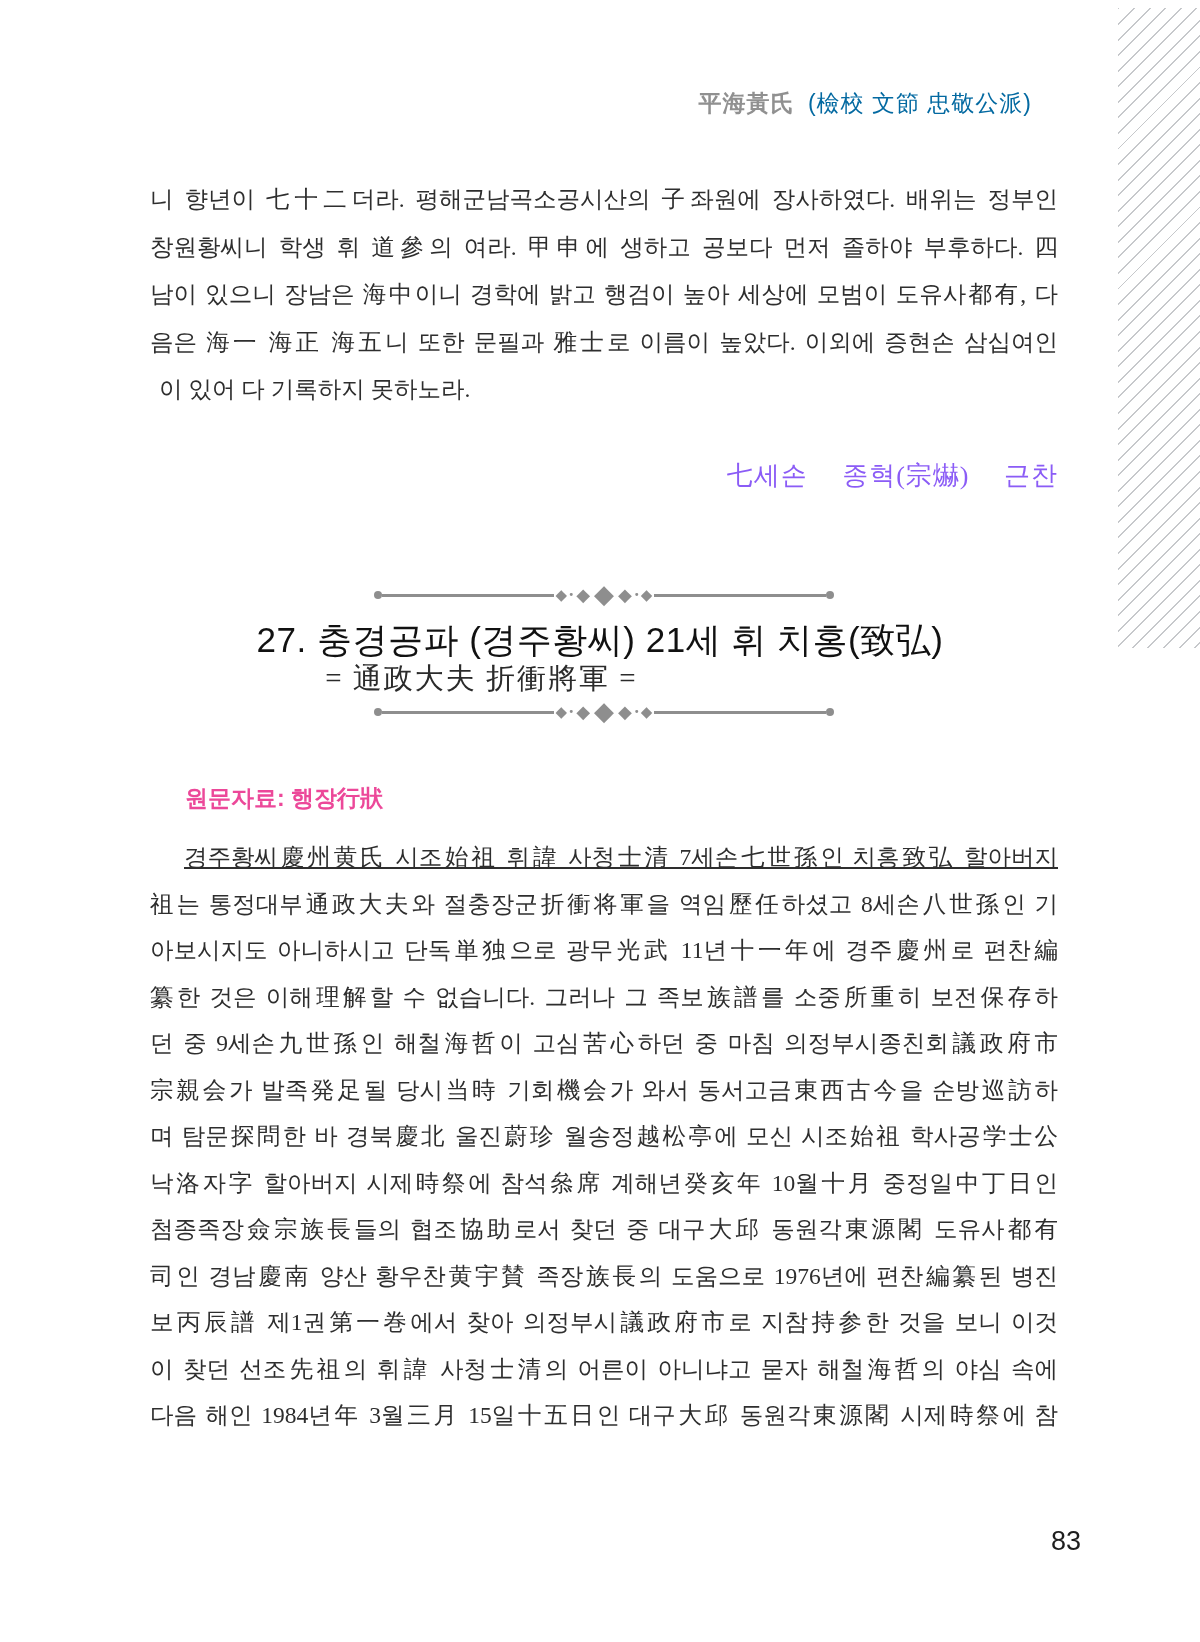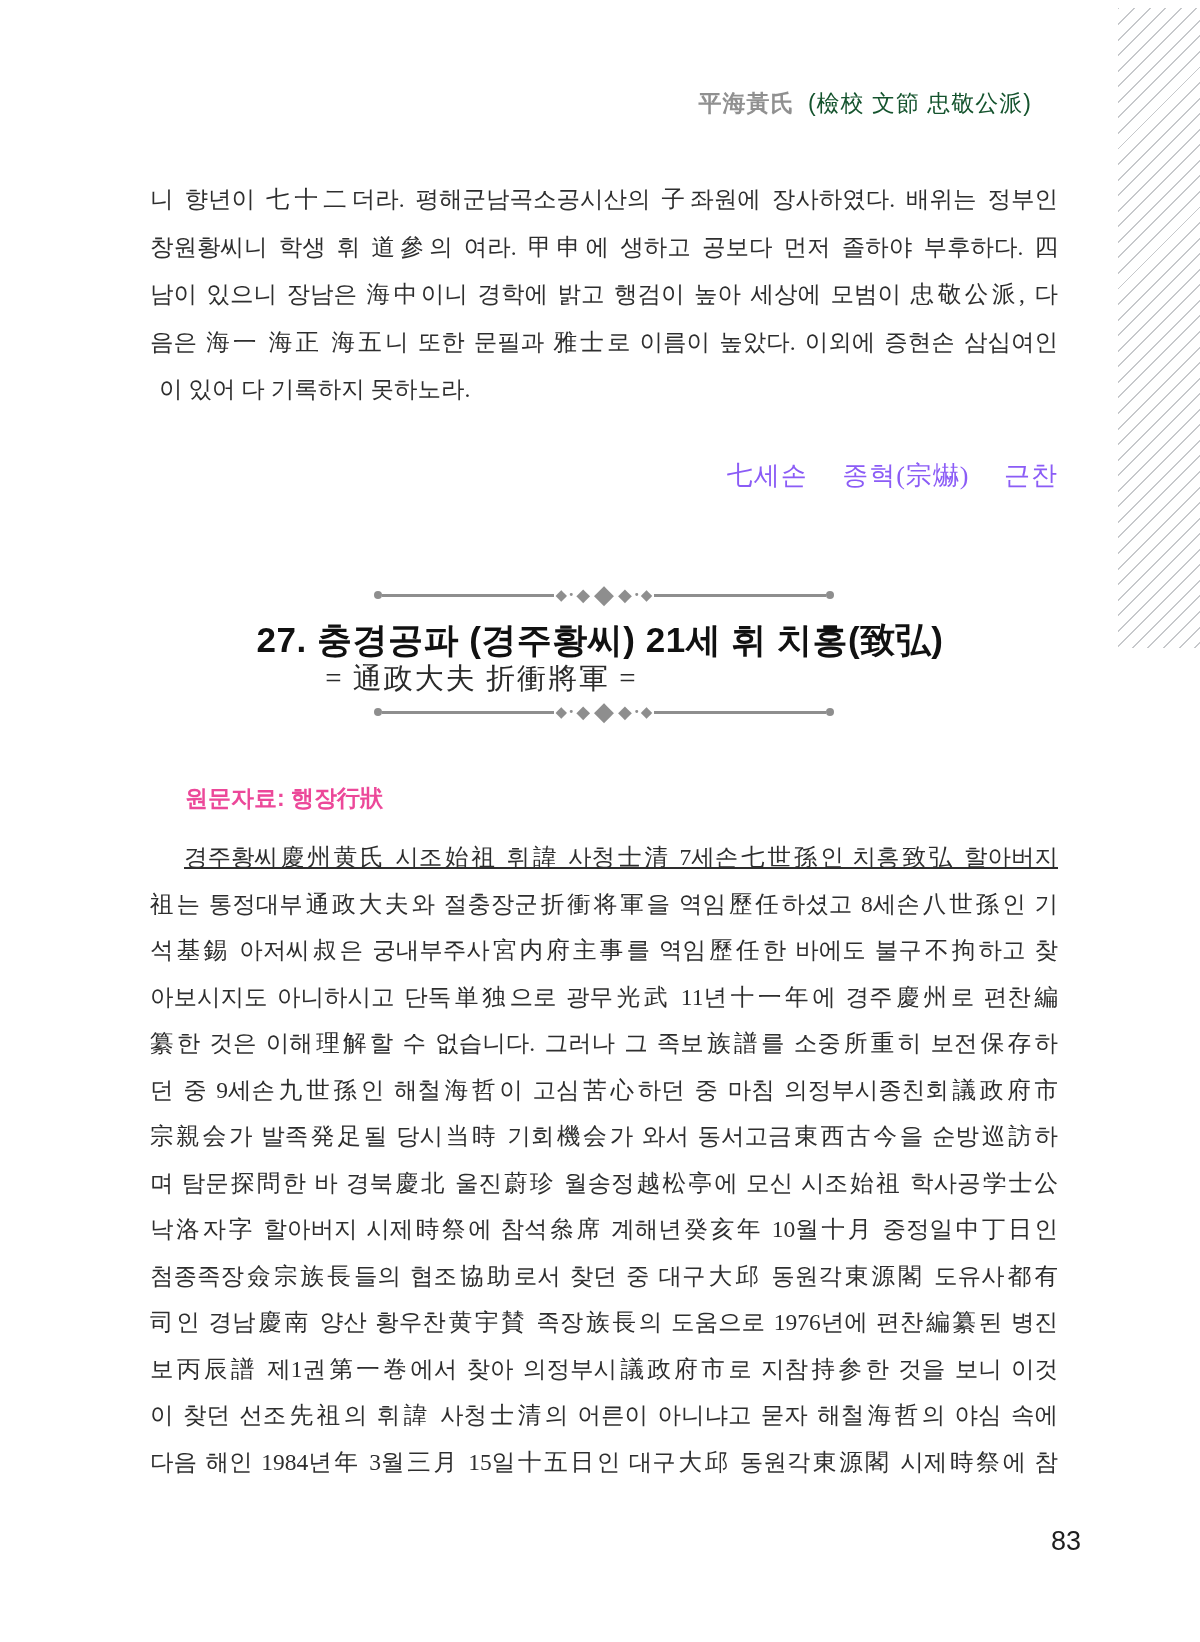--- a/index.html
+++ b/index.html
@@ -14,21 +14,21 @@
     position:absolute;top:8px;right:0;width:82px;height:640px;
     background:repeating-linear-gradient(135deg,#c6c8cb 0px,#c6c8cb 1.4px,transparent 1.4px,transparent 11px);
   }
   
   .header{
     position:absolute;top:88px;right:168px;
     font-family:"Liberation Sans","DejaVu Sans",sans-serif;
     font-size:23px;letter-spacing:1px;white-space:nowrap;
   }
   .header .clan{font-weight:700;color:#909090;}
-  .header .branch{font-weight:400;color:#14532d;margin-left:6px;text-align:right;}
+  .header .branch{font-weight:400;color:#0369a1;margin-left:6px;text-align:right;}
   
   .par{position:absolute;left:150px;width:908px;}
   .tline{
     white-space:nowrap;overflow:hidden;
     text-align:justify;text-align-last:justify;
     font-size:23.5px;color:#2e2e2e;
   }
   .intro{top:176px;}
   .intro .tline{height:47.5px;line-height:47.5px;}
   .intro .last{text-align-last:left;margin-left:9px;}
@@ -54,21 +54,21 @@
   .orn .d{line-height:1;display:inline-block;}
   .orn .d1{font-size:15px;}
   .orn .d2{font-size:18px;margin:0 1px;}
   .orn .d3{font-size:26px;margin:0 3px;}
   .orn .ddot{font-size:18px;font-weight:700;margin:0 1px;}
   
   .title{
     position:absolute;left:0;width:1200px;top:618px;margin:0;
     text-align:center;
     font-family:"Liberation Sans","DejaVu Sans",sans-serif;
-    font-weight:700;font-size:35px;line-height:44px;color:#111;
+    font-weight:400;font-size:35px;line-height:44px;color:#111;
     letter-spacing:0.5px;
   }
   .subtitle{
     position:absolute;left:0;width:963px;top:660px;
     text-align:center;font-size:29px;line-height:36px;color:#2b2b2b;
     letter-spacing:2px;
   }
   
   .source{
     position:absolute;left:185px;top:783px;
@@ -90,21 +90,21 @@
   <div class="stripes"></div>
 
   <div class="header">
     <span class="clan">平海黃氏</span>
     <span class="branch">(檢校 文節 忠敬公派)</span>
   </div>
 
   <div class="par intro">
       <div class="tline">니 향년이 七十二더라. 평해군남곡소공시산의 子좌원에 장사하였다. 배위는 정부인</div>
       <div class="tline">창원황씨니 학생 휘 道參의 여라. 甲申에 생하고 공보다 먼저 졸하야 부후하다. 四</div>
-      <div class="tline">남이 있으니 장남은 海中이니 경학에 밝고 행검이 높아 세상에 모범이 忠敬公派, 다</div>
+      <div class="tline">남이 있으니 장남은 海中이니 경학에 밝고 행검이 높아 세상에 모범이 도유사都有, 다</div>
       <div class="tline">음은 海一 海正 海五니 또한 문필과 雅士로 이름이 높았다. 이외에 증현손 삼십여인</div>
       <div class="tline last">이 있어 다 기록하지 못하노라.</div>
     </div>
 
   <div class="attribution">七세손　 종혁(宗爀)　 근찬</div>
 
   <div class="divider divider-top">
     <span class="dv-inner">
       <span class="dv-dot"></span>
       <span class="dv-line"></span>
@@ -141,21 +141,20 @@
       <span class="dv-line"></span>
       <span class="dv-dot"></span>
     </span>
   </div>
 
   <div class="source">원문자료: 행장行狀</div>
 
   <div class="par body-par">
       <div class="tline first">경주황씨慶州黄氏 시조始祖 휘諱 사청士清 7세손七世孫인 치홍致弘 할아버지</div>
       <div class="tline">祖는 통정대부通政大夫와 절충장군折衝将軍을 역임歷任하셨고 8세손八世孫인 기</div>
-      <div class="tline">석基錫 아저씨叔은 궁내부주사宮内府主事를 역임歷任한 바에도 불구不拘하고 찾</div>
       <div class="tline">아보시지도 아니하시고 단독単独으로 광무光武 11년十一年에 경주慶州로 편찬編</div>
       <div class="tline">纂한 것은 이해理解할 수 없습니다.  그러나 그 족보族譜를 소중所重히 보전保存하</div>
       <div class="tline">던 중 9세손九世孫인 해철海哲이 고심苦心하던 중 마침 의정부시종친회議政府市</div>
       <div class="tline">宗親会가 발족発足될 당시当時 기회機会가 와서 동서고금東西古今을 순방巡訪하</div>
       <div class="tline">며 탐문探問한 바 경북慶北 울진蔚珍 월송정越松亭에 모신 시조始祖 학사공学士公</div>
       <div class="tline">낙洛자字 할아버지 시제時祭에 참석叅席 계해년癸亥年 10월十月 중정일中丁日인</div>
       <div class="tline">첨종족장僉宗族長들의 협조協助로서 찾던 중 대구大邱 동원각東源閣 도유사都有</div>
       <div class="tline">司인 경남慶南 양산 황우찬黄宇賛 족장族長의 도움으로 1976년에 편찬編纂된 병진</div>
       <div class="tline">보丙辰譜 제1권第一巻에서 찾아 의정부시議政府市로 지참持参한 것을 보니 이것</div>
       <div class="tline">이 찾던 선조先祖의 휘諱 사청士清의 어른이 아니냐고 묻자 해철海哲의 야심 속에</div>

